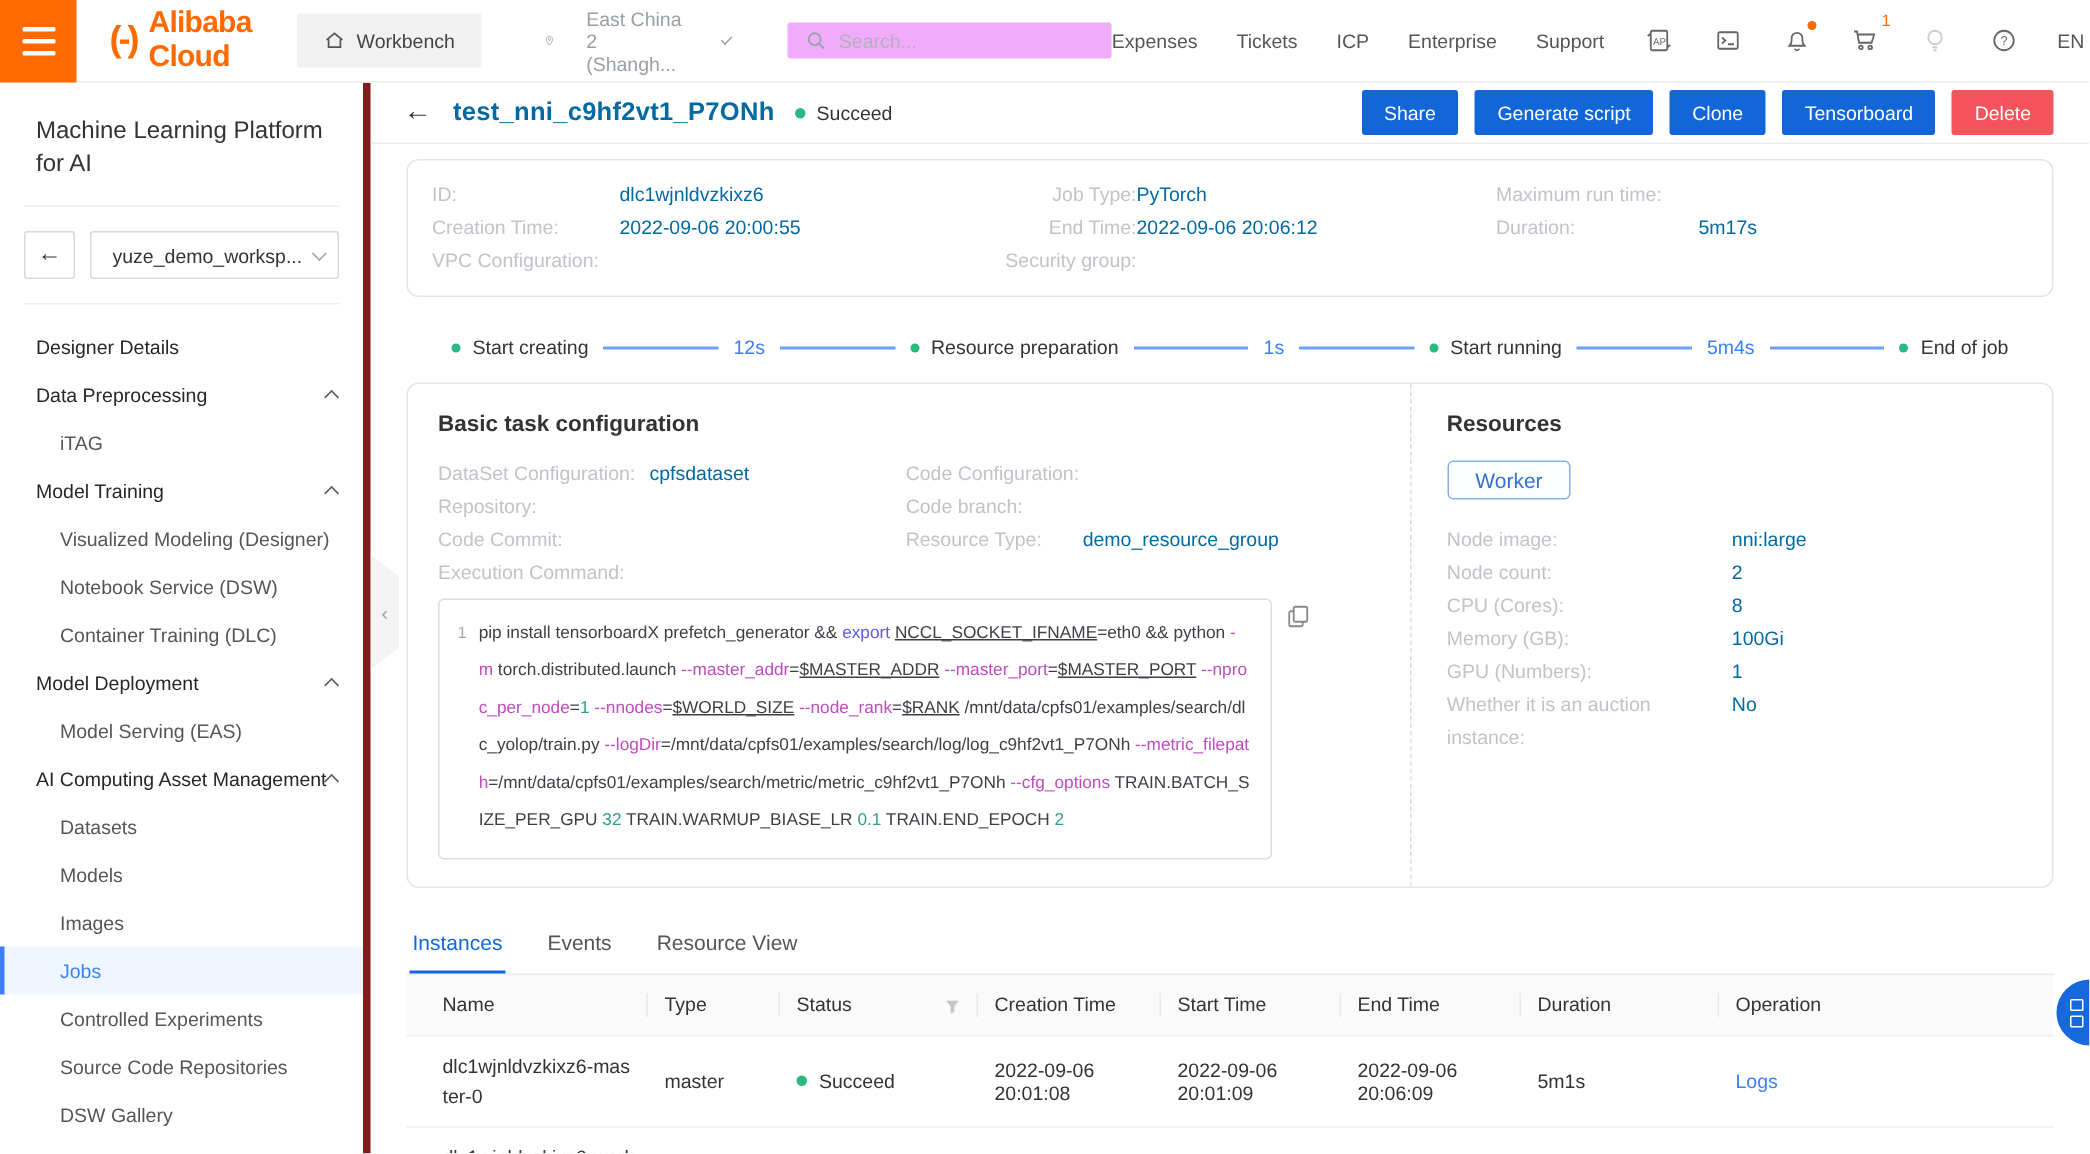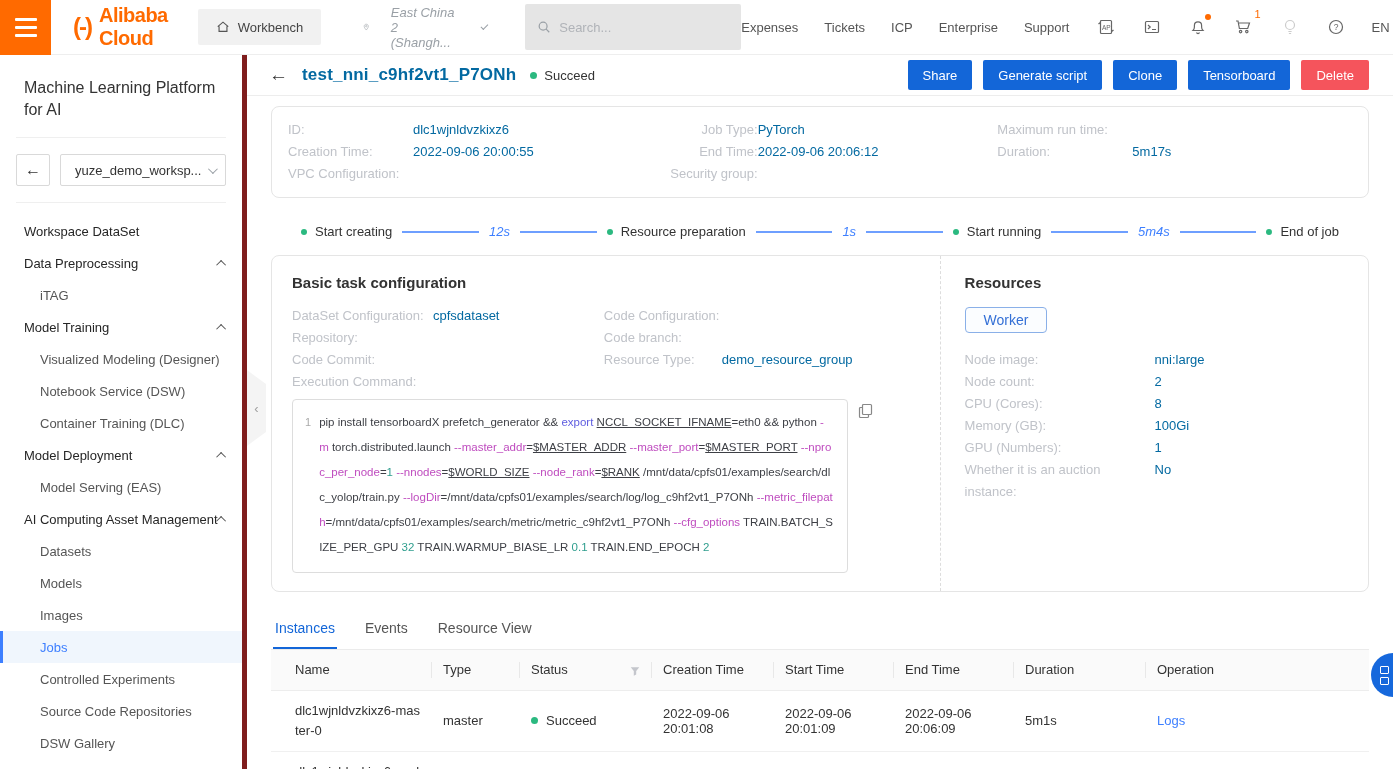--- a/index.html
+++ b/index.html
@@ -12,23 +12,23 @@
   .burger { width:51px; height:55px; background:#ff6a00; display:flex; flex-direction:column;
     justify-content:center; align-items:center; gap:5px; cursor:pointer; flex:0 0 auto; }
   .burger i { display:block; width:22px; height:3px; background:#fff; border-radius:1px; }
   .brand { display:flex; align-items:center; gap:8px; padding:0 18px 0 22px; }
   .brand .logo-glyph { color:#ff6a00; font-weight:bold; font-size:24px; letter-spacing:-2px; }
   .brand .logo-text { color:#ff6a00; font-weight:bold; font-size:20px; letter-spacing:-0.5px; }
   .nav-divider { width:1px; height:26px; background:#e5e5e5; margin-right:12px; }
   .workbench { display:flex; align-items:center; gap:8px; background:#f1f1f1; height:36px;
     padding:0 18px; border-radius:2px; font-size:13px; color:#444; }
   .region { display:flex; align-items:center; gap:21px; margin-left:42px; color:#9aa0a6;
-    font-size:13px;font-style:italic; }
-  .searchbox { display:flex; align-items:center; gap:8px; background:#e5e5e5; border-radius:2px;
-    height:46px; width:240px; margin-left:40px; padding:0 12px; }
+    font-size:13px; }
+  .searchbox { display:flex; align-items:center; gap:8px; background:#f0abfc; border-radius:2px;
+    height:24px; width:240px; margin-left:40px; padding:0 12px; }
   .searchbox input { border:none; outline:none; background:transparent; font-size:13px;
     color:#555; width:170px; font-family:inherit; }
   .searchbox input::placeholder { color:#b0b3b8; }
   .nav-right { margin-left:auto; display:flex; align-items:center; gap:26px; padding-right:22px; }
   .nav-link { font-size:13px; color:#555; cursor:pointer; white-space:nowrap; }
   .nav-icon { position:relative; width:20px; height:20px; display:flex; align-items:center;
     justify-content:center; cursor:pointer; color:#666; }
   .badge-dot { position:absolute; top:-3px; right:-3px; width:6px; height:6px; border-radius:50%;
     background:#ff6a00; }
   .badge-num { position:absolute; top:-9px; right:-7px; color:#ff6a00; font-size:11px; }
@@ -91,21 +91,21 @@
   .ov-col .field .lbl { width:125px; }
   .ov-col.c2 .field .lbl { width:115px;text-align:right; }
   .ov-col.c3 .field .lbl { width:135px; }
 
   
   .timeline { display:flex; align-items:center; margin:26px 30px 16px 30px; }
   .tl-stage { display:flex; align-items:center; gap:8px; font-size:13px; color:#333;
     white-space:nowrap; }
   .tl-dot { width:6px; height:6px; border-radius:50%; background:#2bb980; }
   .tl-line { flex:1; height:2px; background:#3d7fff; opacity:0.75; margin:0 10px; min-width:30px; }
-  .tl-dur { font-size:13px; color:#3d7fff; white-space:nowrap;font-style:italic; }
+  .tl-dur { font-size:13px; color:#3d7fff; white-space:nowrap; }
 
   
   .config-card { border:1px solid #e5e5e5; border-radius:8px; margin-top:10px; display:flex;
     min-height:295px; }
   .cfg-left { flex:0 0 61%; padding:18px 24px 18px 20px; border-right:1px dashed #ddd; }
   .cfg-right { flex:1; padding:18px 24px 18px 24px; }
   .sec-title { font-size:15px; font-weight:bold; color:#333; margin-bottom:14px; }
   .cfg-fields { display:flex; }
   .cfg-fields .fcol { flex:1; }
   .cfg-fields .fcol.f1 .lbl { width:141px; }
@@ -249,21 +249,21 @@
     <div class="sb-select-row">
       <div class="sb-back">←</div>
       <div class="sb-select">
         <span>yuze_demo_worksp...</span>
         <span class="caret"></span>
       </div>
     </div>
     <div class="sb-divider"></div>
     <nav class="sb-menu">
       <div class="sb-item">
-          <span class="grow">Workspace DataSet</span>
+          <span class="grow">Designer Details</span>
         </div>
       <div class="sb-item">
           <span class="grow">Data Preprocessing</span>
           <span class="caret up"></span>
         </div>
       <div class="sb-item child">
           <span class="grow">iTAG</span>
         </div>
       <div class="sb-item">
           <span class="grow">Model Training</span>

